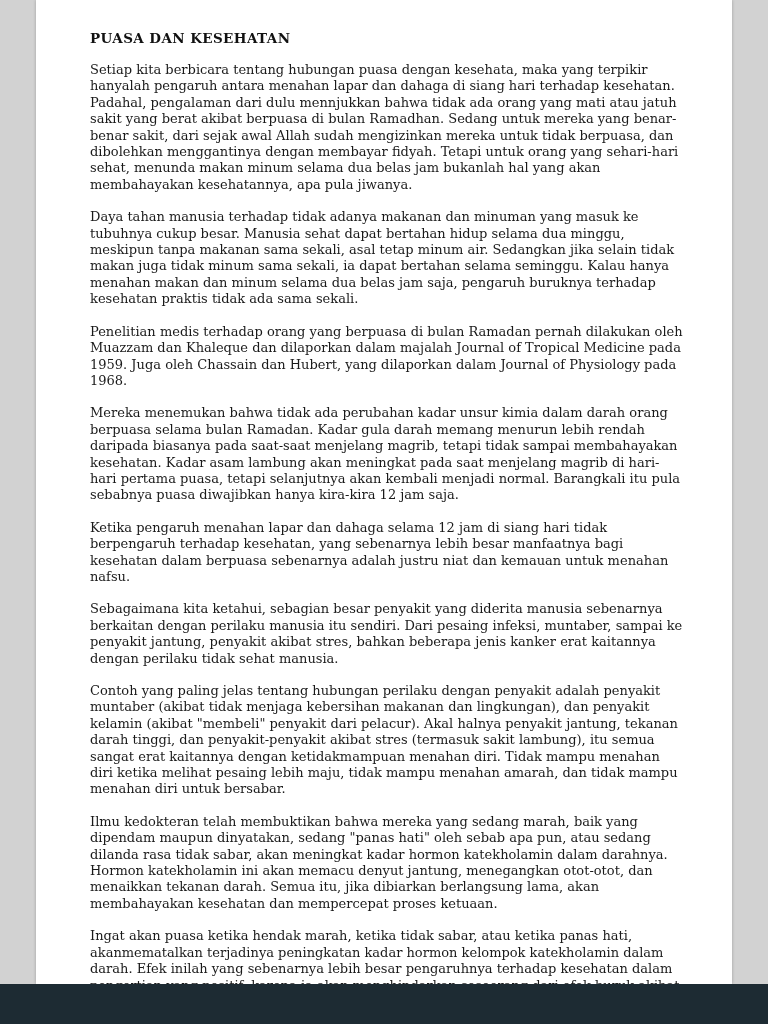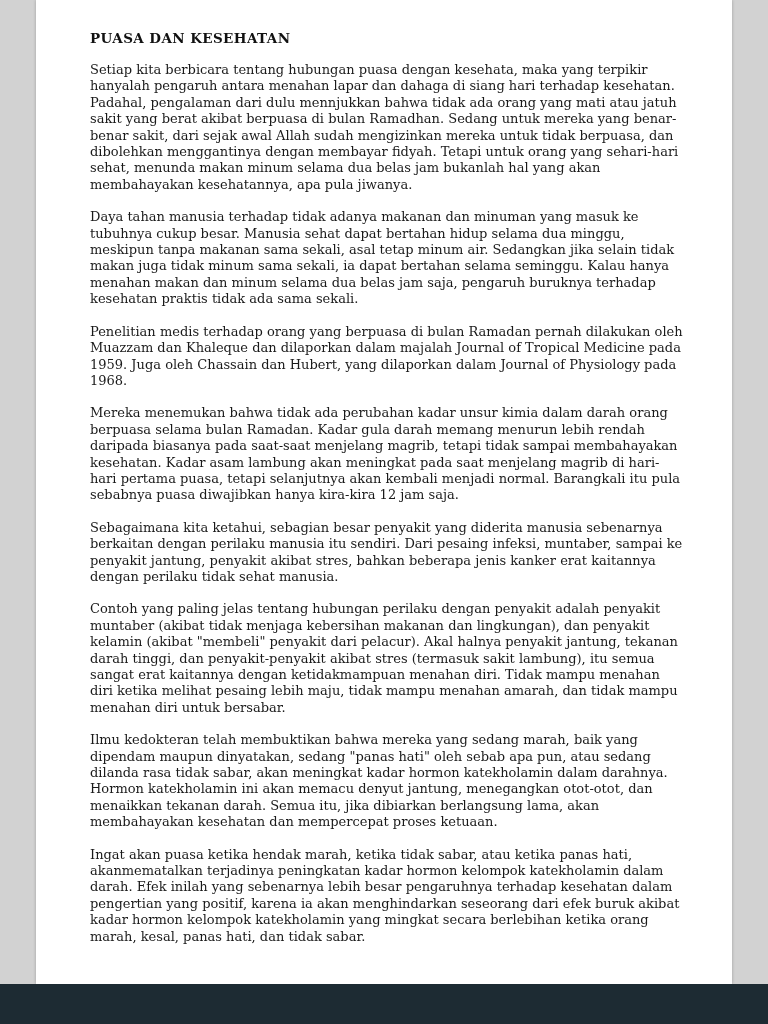--- a/index.html
+++ b/index.html
@@ -56,20 +56,21 @@
 
 <div class="viewer">
   <div class="page">
     <div class="page-inner">
       <h1 class="doc-title">PUASA DAN KESEHATAN</h1>
       <div>
           <p class="para">Setiap kita berbicara tentang hubungan puasa dengan kesehata, maka yang terpikir hanyalah pengaruh antara menahan lapar dan dahaga di siang hari terhadap kesehatan. Padahal, pengalaman dari dulu mennjukkan bahwa tidak ada orang yang mati atau jatuh sakit yang berat akibat berpuasa di bulan Ramadhan. Sedang untuk mereka yang benar-benar sakit, dari sejak awal Allah sudah mengizinkan mereka untuk tidak berpuasa, dan dibolehkan menggantinya dengan membayar fidyah. Tetapi untuk orang yang sehari-hari sehat, menunda makan minum selama dua belas jam bukanlah hal yang akan membahayakan kesehatannya, apa pula jiwanya.</p>
           <p class="para">Daya tahan manusia terhadap tidak adanya makanan dan minuman yang masuk ke tubuhnya cukup besar. Manusia sehat dapat bertahan hidup selama dua minggu, meskipun tanpa makanan sama sekali, asal tetap minum air. Sedangkan jika selain tidak makan juga tidak minum sama sekali, ia dapat bertahan selama seminggu. Kalau hanya menahan makan dan minum selama dua belas jam saja, pengaruh buruknya terhadap kesehatan praktis tidak ada sama sekali.</p>
           <p class="para">Penelitian medis terhadap orang yang berpuasa di bulan Ramadan pernah dilakukan oleh Muazzam dan Khaleque dan dilaporkan dalam majalah Journal of Tropical Medicine pada 1959. Juga oleh Chassain dan Hubert, yang dilaporkan dalam Journal of Physiology pada 1968.</p>
           <p class="para">Mereka menemukan bahwa tidak ada perubahan kadar unsur kimia dalam darah orang berpuasa selama bulan Ramadan. Kadar gula darah memang menurun lebih rendah daripada biasanya pada saat-saat menjelang magrib, tetapi tidak sampai membahayakan kesehatan. Kadar asam lambung akan meningkat pada saat menjelang magrib di hari-hari pertama puasa, tetapi selanjutnya akan kembali menjadi normal. Barangkali itu pula sebabnya puasa diwajibkan hanya kira-kira 12 jam saja.</p>
+          <p class="para">Ketika pengaruh menahan lapar dan dahaga selama 12 jam di siang hari tidak berpengaruh terhadap kesehatan, yang sebenarnya lebih besar manfaatnya bagi kesehatan dalam berpuasa sebenarnya adalah justru niat dan kemauan untuk menahan nafsu.</p>
           <p class="para">Sebagaimana kita ketahui, sebagian besar penyakit yang diderita manusia sebenarnya berkaitan dengan perilaku manusia itu sendiri. Dari pesaing infeksi, muntaber, sampai ke penyakit jantung, penyakit akibat stres, bahkan beberapa jenis kanker erat kaitannya dengan perilaku tidak sehat manusia.</p>
           <p class="para">Contoh yang paling jelas tentang hubungan perilaku dengan penyakit adalah penyakit muntaber (akibat tidak menjaga kebersihan makanan dan lingkungan), dan penyakit kelamin (akibat "membeli" penyakit dari pelacur). Akal halnya penyakit jantung, tekanan darah tinggi, dan penyakit-penyakit akibat stres (termasuk sakit lambung), itu semua sangat erat kaitannya dengan ketidakmampuan menahan diri. Tidak mampu menahan diri ketika melihat pesaing lebih maju, tidak mampu menahan amarah, dan tidak mampu menahan diri untuk bersabar.</p>
           <p class="para">Ilmu kedokteran telah membuktikan bahwa mereka yang sedang marah, baik yang dipendam maupun dinyatakan, sedang "panas hati" oleh sebab apa pun, atau sedang dilanda rasa tidak sabar, akan meningkat kadar hormon katekholamin dalam darahnya. Hormon katekholamin ini akan memacu denyut jantung, menegangkan otot-otot, dan menaikkan tekanan darah. Semua itu, jika dibiarkan berlangsung lama, akan membahayakan kesehatan dan mempercepat proses ketuaan.</p>
           <p class="para">Ingat akan puasa ketika hendak marah, ketika tidak sabar, atau ketika panas hati, akanmematalkan terjadinya peningkatan kadar hormon kelompok katekholamin dalam darah. Efek inilah yang sebenarnya lebih besar pengaruhnya terhadap kesehatan dalam pengertian yang positif, karena ia akan menghindarkan seseorang dari efek buruk akibat kadar hormon kelompok katekholamin yang mingkat secara berlebihan ketika orang marah, kesal, panas hati, dan tidak sabar.</p>
         </div>
     </div>
   </div>
   <div class="bottom-bar"></div>
 </div>
 

